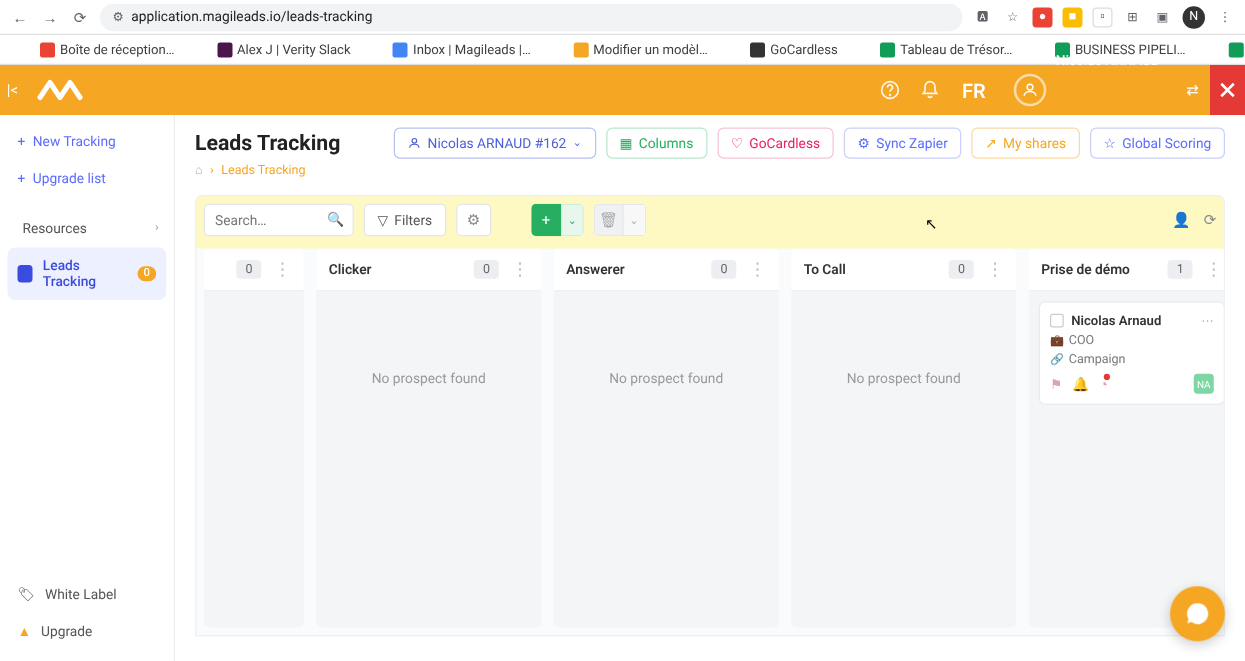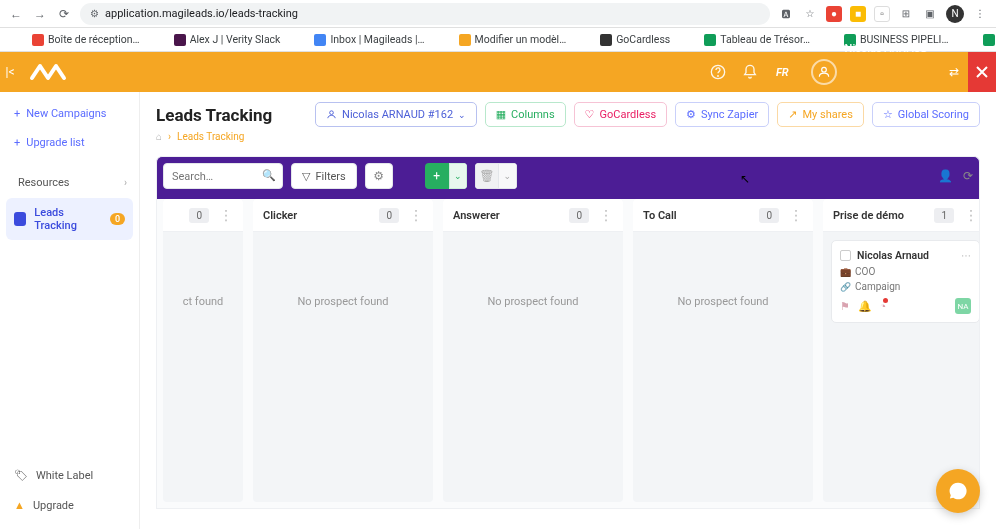--- a/index.html
+++ b/index.html
@@ -22,21 +22,21 @@
 .bookmark { display: flex; align-items: center; gap: 4px; color: #3c4043; cursor: pointer; white-space: nowrap; padding-left: 24px; }
 .bookmark .ico { width: 12px; height: 12px; border-radius: 2px; display: inline-block; }
 .bookmarks-right { margin-left: auto; display: flex; align-items: center; gap: 10px; }
 
 
 .app-header { height: 40px; background: #f5a623; display: flex; align-items: center; padding: 0; color: #fff; position: relative; }
 .collapse-btn { width: 20px; height: 40px; display: flex; align-items: center; justify-content: center; cursor: pointer; }
 .logo { width: 60px; height: 40px; display: flex; align-items: center; justify-content: center; }
 .header-spacer { flex: 1; }
 .header-icon { width: 32px; height: 32px; display: flex; align-items: center; justify-content: center; cursor: pointer; opacity: 0.9; }
-.lang { font-weight: 600; font-size: 11px; padding: 0 10px; cursor: pointer; font-style: italic; }
+.lang { font-weight: 600; font-size: 16px; padding: 0 10px; cursor: pointer; }
 .user-chip { display: flex; align-items: center; gap: 8px; padding: 0 12px; cursor: pointer; }
 .user-avatar { width: 26px; height: 26px; border-radius: 50%; border: 2px solid rgba(255,255,255,0.6); display: flex; align-items: center; justify-content: center; }
 .user-meta { line-height: 1.2; }
 .user-name { font-size: 11px; font-weight: 500; }
 .user-sub { font-size: 9px; opacity: 0.8; margin-top: 36px; }
 .swap-btn { width: 28px; display: flex; align-items: center; justify-content: center; cursor: pointer; }
 .close-app { width: 28px; height: 40px; background: #e53935; display: flex; align-items: center; justify-content: center; cursor: pointer; }
 
 
 .app-body { display: flex; height: calc(529px - 28px - 24px - 40px); }
@@ -61,21 +61,21 @@
 .act-btn.user svg { display: block; }
 .act-btn.cols { color: #27ae60; border-color: #b8e8cc; }
 .act-btn.nurt { color: #e91e63; border-color: #f6c3d5; }
 .act-btn.zap { color: #5b6cff; border-color: #c9d0fa; }
 .act-btn.share { color: #f5a623; border-color: #fbd9a4; }
 .act-btn.score { color: #5b6cff; border-color: #c9d0fa; }
 .breadcrumb { display: flex; align-items: center; gap: 6px; font-size: 10px; color: #f5a623; margin-top: 4px; }
 .breadcrumb .home { color: #aaa; }
 
 
-.toolbar { display: flex; align-items: center; gap: 8px; margin-top: 14px; padding: 6px 6px 10px; background: #4c1d95; border: 1px solid #eef0f3; border-radius: 6px 6px 0 0; border-bottom: none; }
+.toolbar { display: flex; align-items: center; gap: 8px; margin-top: 14px; padding: 6px 6px 10px; background: #fef9c3; border: 1px solid #eef0f3; border-radius: 6px 6px 0 0; border-bottom: none; }
 .search-box { position: relative; }
 .search-box input { width: 120px; height: 26px; border: 1px solid #e3e6ea; border-radius: 4px; padding: 0 26px 0 8px; font-size: 11px; background: #fff; }
 .search-box .mag { position: absolute; right: 7px; top: 6px; color: #888; font-size: 11px; }
 .filter-btn { height: 26px; border: 1px solid #e3e6ea; border-radius: 4px; padding: 0 10px; display: flex; align-items: center; gap: 5px; font-size: 11px; color: #555; background: #fff; cursor: pointer; }
 .icon-btn { width: 28px; height: 26px; border: 1px solid #e3e6ea; border-radius: 4px; display: flex; align-items: center; justify-content: center; background: #fff; color: #888; cursor: pointer; }
 .split-btn { display: flex; height: 26px; border-radius: 4px; overflow: hidden; }
 .split-btn .main { background: #27ae60; color: #fff; width: 24px; display: flex; align-items: center; justify-content: center; }
 .split-btn .drop { background: #e8f7ee; color: #27ae60; width: 18px; display: flex; align-items: center; justify-content: center; font-size: 9px; border: 1px solid #cdeeda; }
 .split-btn.gray .main { background: #f0f1f3; color: #aaa; border: 1px solid #e3e6ea; }
 .split-btn.gray .drop { background: #f8f8f9; color: #aaa; border: 1px solid #e3e6ea; border-left: none; }
@@ -217,21 +217,21 @@
         <path d="M1 1L11 11M11 1L1 11" stroke="#fff" stroke-width="2"></path>
       </svg>
   </div>
 </div>
 
 <div class="app-body">
 
   <div class="sidebar">
     <div class="side-btn">
         <span>+</span>
-        <span>New Campaigns</span>
+        <span>New Tracking</span>
       </div>
     <div class="side-btn">
         <span>+</span>
         <span>Upgrade list</span>
       </div>
     <div style="height:10px"></div>
     <div class="side-group-title">
         <span class="icsq" style="background:#ddd"></span>
         <span>Resources</span>
         <span class="chevron">›</span>
@@ -321,23 +321,20 @@
       </div>
     </div>
 
     <div class="kanban">
       <div class="column first">
         <div class="col-head">
           <span class="col-title"></span>
           <span class="col-count">0</span>
           <span class="col-menu">⋮</span>
         </div>
-        <div class="col-body">
-            <div class="empty-text">ct found</div>
-          </div>
       </div>
 
       <div class="column">
         <div class="col-head">
           <span class="col-title">Clicker</span>
           <span class="col-count">0</span>
           <span class="col-menu">⋮</span>
         </div>
         <div class="col-body">
             <div class="empty-text">No prospect found</div>

